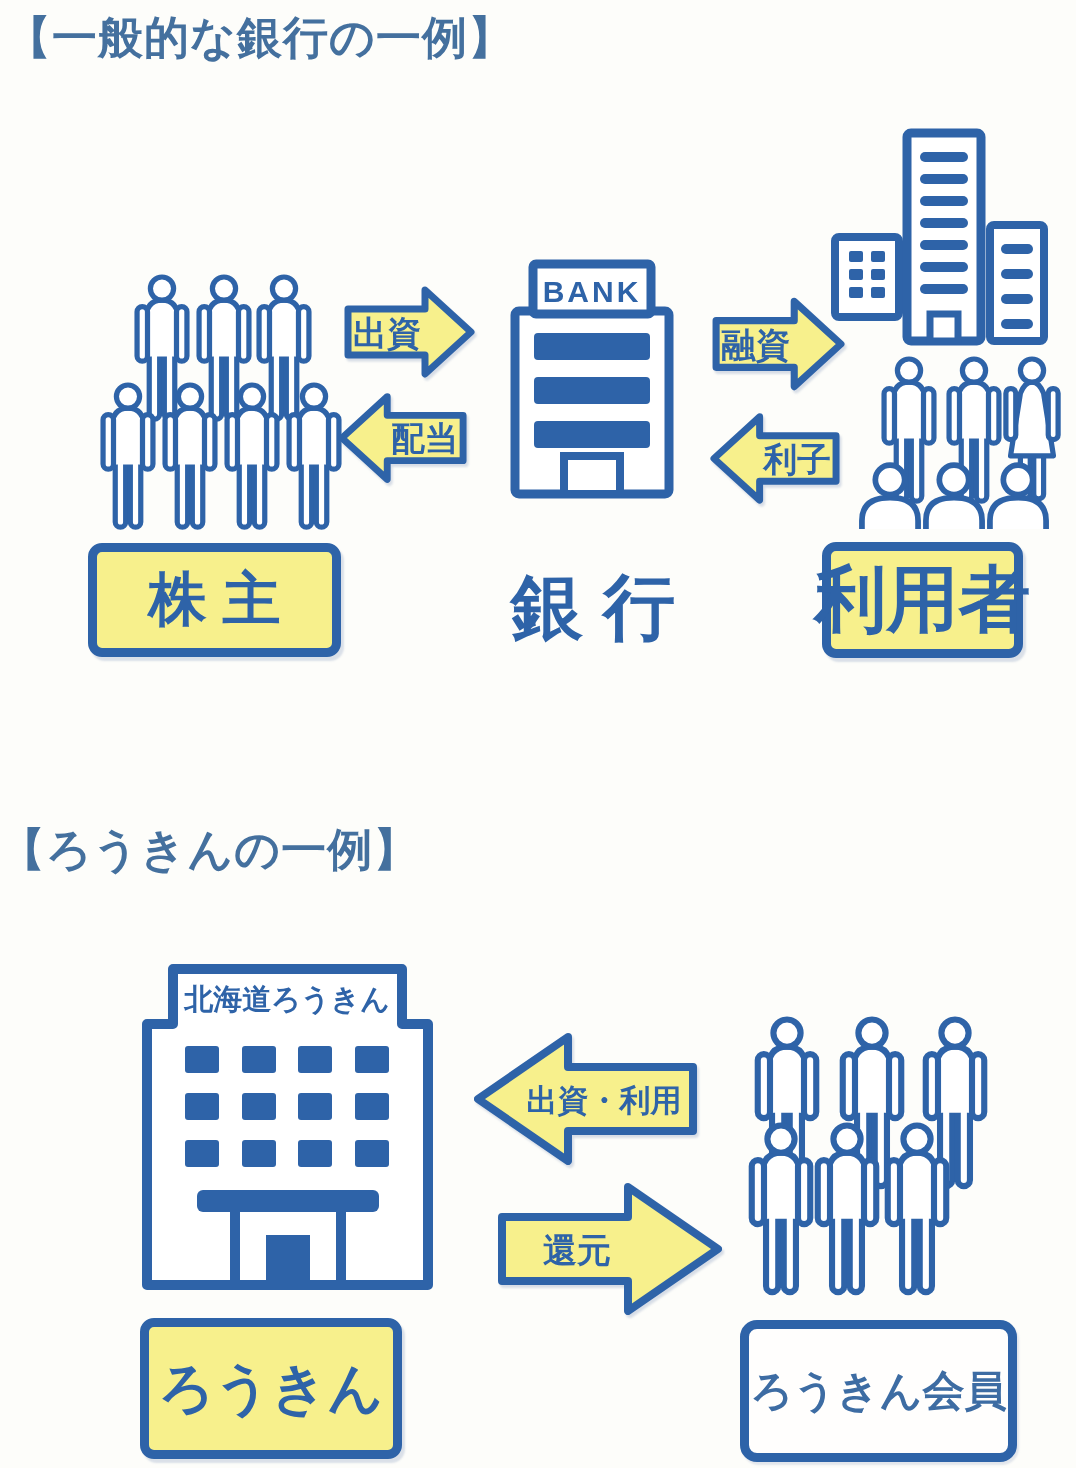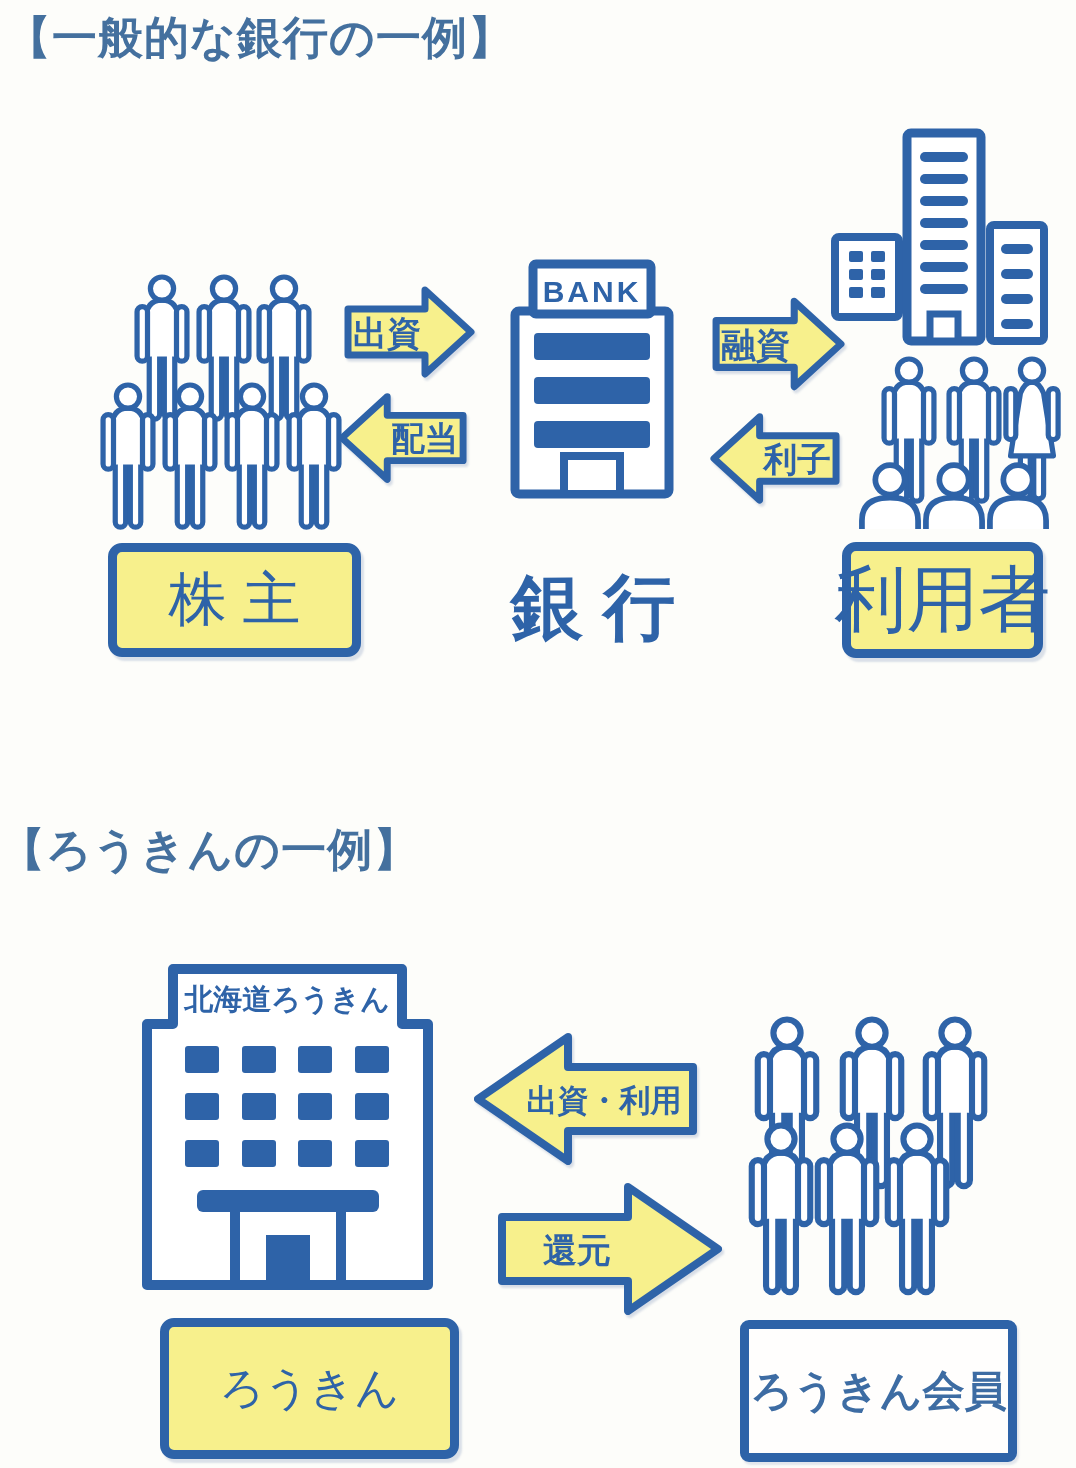--- a/index.html
+++ b/index.html
@@ -9,27 +9,26 @@
     font-family:"Liberation Sans","DejaVu Sans",sans-serif;
   }
   .abs{position:absolute;}
   .ttl{
     font-weight:bold;color:#44709e;font-size:45px;letter-spacing:1px;
     white-space:nowrap;
   }
   .ybox{
     background:#f7f08c;border:9px solid #2e63a8;border-radius:14px;
     display:flex;align-items:center;justify-content:center;
-    font-weight:normal;color:#2e63a8;box-sizing:border-box;
+    font-weight:bold;color:#2e63a8;box-sizing:border-box;
     box-shadow:3px 4px 2px rgba(130,150,185,.28);
     white-space:nowrap;
-    margin-left:20px;
   }
   .wbox{
-    background:#fffefd;border:9px solid #2e63a8;border-radius:9px;
+    background:#fffefd;border:9px solid #2e63a8;border-radius:17px;
     display:flex;align-items:center;justify-content:center;
     font-weight:bold;color:#3d6ca3;box-sizing:border-box;
     box-shadow:2px 3px 2px rgba(130,150,185,.22);
     white-space:nowrap;
   }
   .plain-label{
     font-weight:bold;color:#2e63a8;text-align:center;white-space:nowrap;
   }
   svg.arrow{filter:drop-shadow(2px 3px 1px rgba(130,150,185,.3));}
   svg text{font-weight:bold;fill:#2e63a8;font-family:"Liberation Sans","DejaVu Sans",sans-serif;}
@@ -225,19 +224,19 @@
       <use href="#sym-person"></use>
     </svg>
   <svg class="abs" style="left:68px;top:108px" width="68" height="177" viewBox="0 0 100 260">
       <use href="#sym-person"></use>
     </svg>
   <svg class="abs" style="left:138px;top:108px" width="68" height="177" viewBox="0 0 100 260">
       <use href="#sym-person"></use>
     </svg>
 </div>
 
-<div class="abs ybox" style="left:140px;top:1318px;width:299px;height:141px;font-size:44px;">
+<div class="abs ybox" style="left:140px;top:1318px;width:262px;height:141px;font-size:55px;">
   <span>ろうきん</span>
 </div>
 
 <div class="abs wbox" style="left:740px;top:1320px;width:277px;height:142px;font-size:42px;">
   <span>ろうきん会員</span>
 </div>
 
 </body></html>

